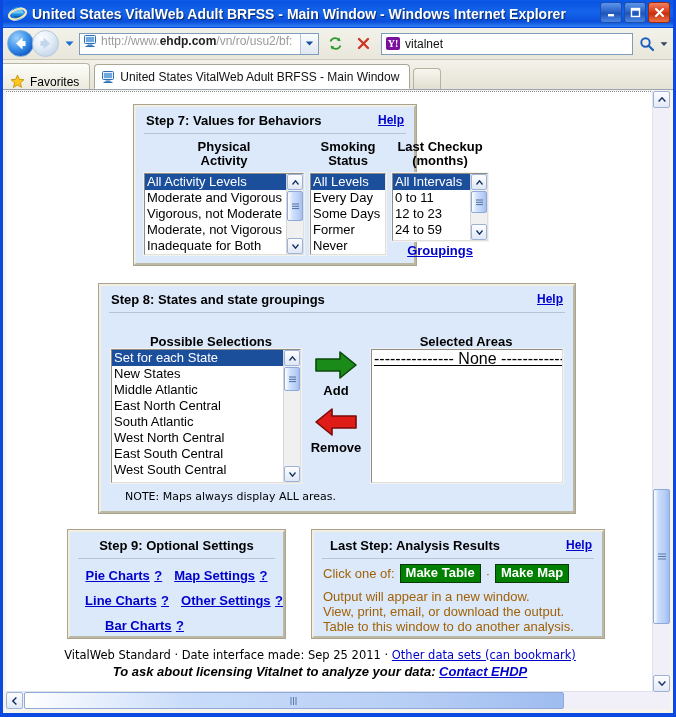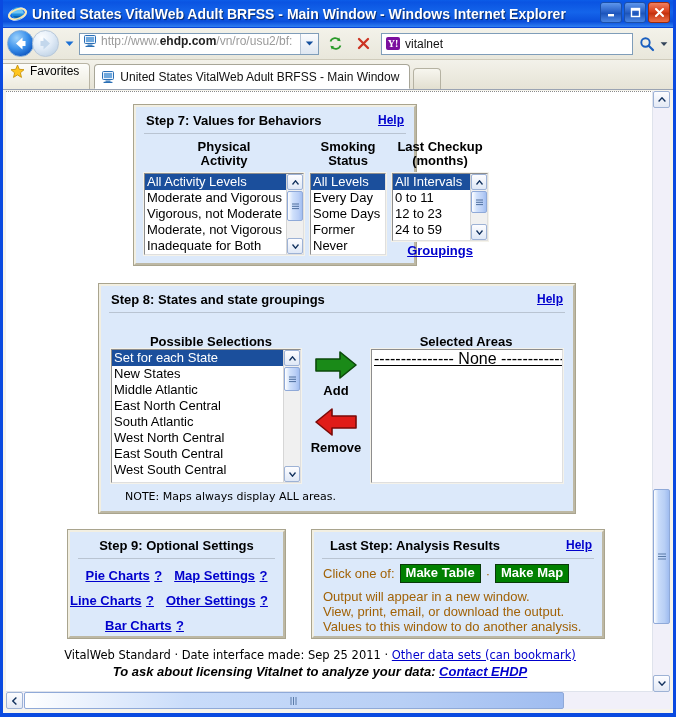--- a/index.html
+++ b/index.html
@@ -105,21 +105,21 @@
   }
   .searchdrop{width:11px;flex:none;display:flex;align-items:center;justify-content:center;}
   
   .tabrow{
     height:30px;box-sizing:border-box;position:relative;
     background:linear-gradient(to bottom,#f3f2ea,#e6e3d6);
     display:flex;align-items:flex-end;
     border-bottom:1px solid #9aa3b2;
   }
   .fav{
-    height:26px;box-sizing:border-box;display:flex;align-items:flex-start;
+    height:26px;box-sizing:border-box;display:flex;align-items:flex-end;
     padding:0 10px 0 7px;font-size:12px;color:#000;
     background:linear-gradient(to bottom,#fdfdfa,#eceadd);
     border:1px solid #b9b5a4;border-bottom:none;border-left:none;
     border-radius:0 4px 0 0;margin-bottom:0px;
   }
   .fav .star{margin-right:5px;display:block}
   .tab{
     height:25px;box-sizing:border-box;display:flex;align-items:center;
     padding:0 10px 0 6px;font-size:12px;color:#111;margin-left:4px;
     background:#fff;
@@ -530,21 +530,21 @@
             <span class="panel-title">Step 9: Optional Settings</span>
           </div>
           <div class="hr"></div>
           <div style="position:absolute;left:0;top:34px;width:100%;">
             <div style="display:flex;justify-content:center;gap:12px;margin-bottom:7px;">
               <span><span class="lnk">Pie Charts</span>
               <span class="q">?</span></span>
               <span><span class="lnk">Map Settings</span>
               <span class="q">?</span></span>
             </div>
-            <div style="display:flex;justify-content:flex-start;gap:12px;margin-bottom:7px;">
+            <div style="display:flex;justify-content:flex-end;gap:12px;margin-bottom:7px;">
               <span><span class="lnk">Line Charts</span>
               <span class="q">?</span></span>
               <span><span class="lnk">Other Settings</span>
               <span class="q">?</span></span>
             </div>
             <div style="display:flex;justify-content:center;gap:12px;padding-right:64px;">
               <span><span class="lnk">Bar Charts</span>
               <span class="q">?</span></span>
             </div>
           </div>
@@ -560,21 +560,21 @@
           <div style="position:absolute;left:9px;top:32px;display:flex;align-items:center;gap:5px;">
             <span class="bodytxt">Click one of:</span>
             <span class="greenbtn">Make Table</span>
             <span class="bodytxt">·</span>
             <span class="greenbtn">Make Map</span>
           </div>
 
           <div style="position:absolute;left:9px;top:57px;">
             <div class="bodytxt">Output will appear in a new window.</div>
             <div class="bodytxt">View, print, email, or download the output.</div>
-            <div class="bodytxt">Values to this window to do another analysis.</div>
+            <div class="bodytxt">Table to this window to do another analysis.</div>
           </div>
         </div>
 
         <div style="position:absolute;left:0;top:556px;width:628px;">
           <div class="footer1">
             <span>VitalWeb Standard · Date interface made: Sep 25 2011 · </span><span class="u">Other data sets (can bookmark)</span>
           </div>
           <div class="footer2" style="margin-top:2px">
             <span>To ask about licensing Vitalnet to analyze your data: </span><span class="u">Contact EHDP</span>
           </div>

